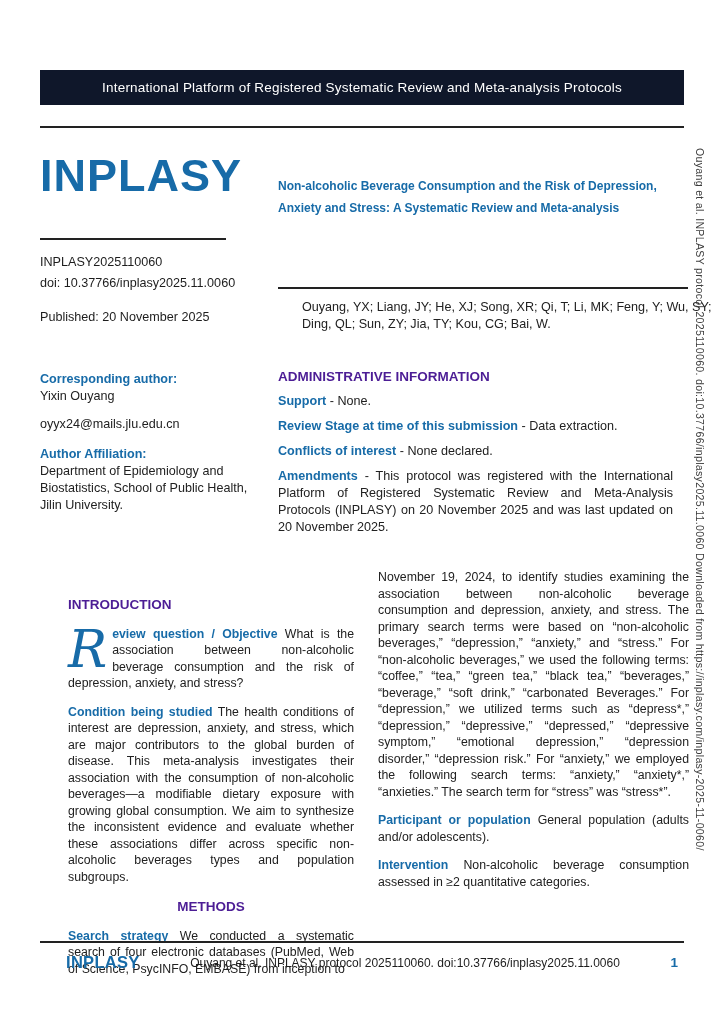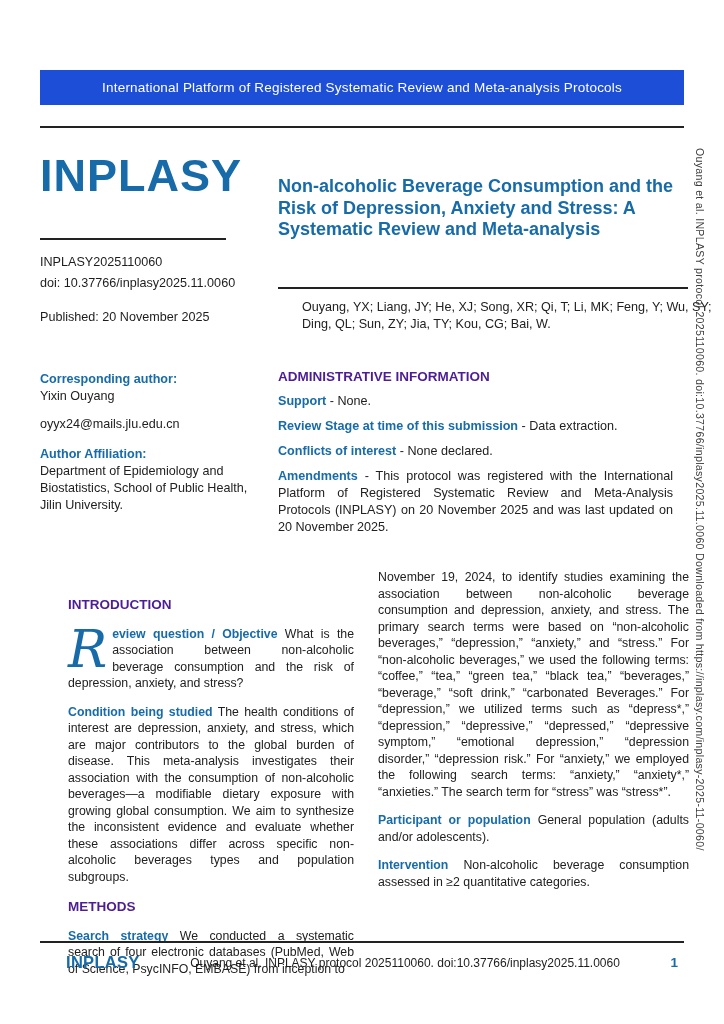--- a/index.html
+++ b/index.html
@@ -2,54 +2,54 @@
 <html><head>
 <meta charset="utf-8">
 <style>
   html,body{margin:0;padding:0;background:#ffffff;}
   .page{
     position:relative;width:724px;height:1024px;background:#ffffff;overflow:hidden;
     font-family:"Liberation Sans","DejaVu Sans",sans-serif;color:#212121;
   }
   .banner{
     position:absolute;left:40px;top:70px;width:644px;height:35px;
-    background:#1d4ed8;color:#ffffff;display:flex;align-items:center;justify-content:center;
+    background:#0f172a;color:#ffffff;display:flex;align-items:center;justify-content:center;
     font-size:13.5px;letter-spacing:0.2px;
   }
   .rule{position:absolute;background:#222222;height:2px;}
   .rule-top{left:40px;top:126px;width:644px;}
   .logo{
     position:absolute;left:40px;top:150px;font-size:45px;font-weight:700;
     color:#176ba8;letter-spacing:1px;
   }
   .logo-rule{left:40px;top:238px;width:186px;}
   .meta{position:absolute;left:40px;top:252px;width:240px;font-size:12.6px;line-height:21px;color:#1d1d1d;}
   .meta .pub{margin-top:13px;}
   .title{
     position:absolute;left:278px;top:176px;width:412px;margin:0;
-    font-size:18px;font-weight:700;line-height:21.5px;color:#176ba8;
+    font-size:12px;font-weight:700;line-height:21.5px;color:#176ba8;
   }
   .authors-rule{left:278px;top:287px;width:410px;}
   .authors{position:absolute;left:278px;top:299px;width:414px;font-size:12.6px;line-height:17px;margin-left:24px;}
   .contact{position:absolute;left:40px;top:371px;width:232px;font-size:12.6px;line-height:17px;}
   .contact .lbl{color:#176ba8;font-weight:700;}
   .contact .email{margin-top:11px;}
   .contact .aff{margin-top:13px;}
   .admin{position:absolute;left:278px;top:368px;width:411px;font-size:12.6px;line-height:17px;}
   .admin p{margin:0 16px 8px 0;}
   .admin p.just{text-align:justify;}
   .sec-h{color:#4c1d95;font-weight:700;font-size:13.5px;}
   .admin .sec-h{margin:0 0 8px 0;}
   .lead{color:#176ba8;font-weight:700;}
   .col{position:absolute;font-size:12.3px;line-height:16.5px;margin-top:32px;}
   .col-left{left:68px;top:565px;width:286px;}
   .col-right{left:378px;top:537px;width:311px;}
   .col p{margin:0 0 12px 0;text-align:justify;}
   .col .sec-h{margin:0 0 12px 0;}
-  .col .methods{margin:14px 0 12px 0;}
+  .col .methods{margin:14px 0 12px 0;text-align:center;}
   .dropcap{
     float:left;font-family:"DejaVu Serif",serif;font-style:italic;font-weight:500;
     font-size:52px;line-height:42px;color:#176ba8;margin:2px 5px 0 0;
   }
   .rule-bottom{left:40px;top:941px;width:644px;}
   .footer-row{
     position:absolute;left:40px;top:953px;width:644px;display:flex;align-items:center;
   }
   .f-logo{font-size:16.5px;font-weight:700;color:#176ba8;margin-left:26px;letter-spacing:0.3px;}
   .f-cit{flex:1;text-align:center;font-size:12px;color:#1d1d1d;}

